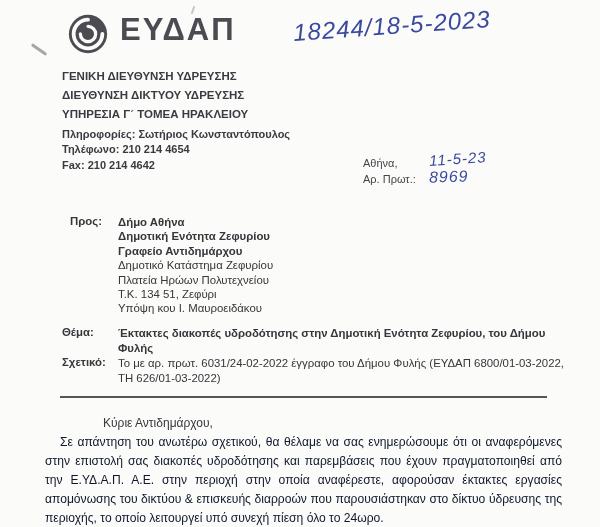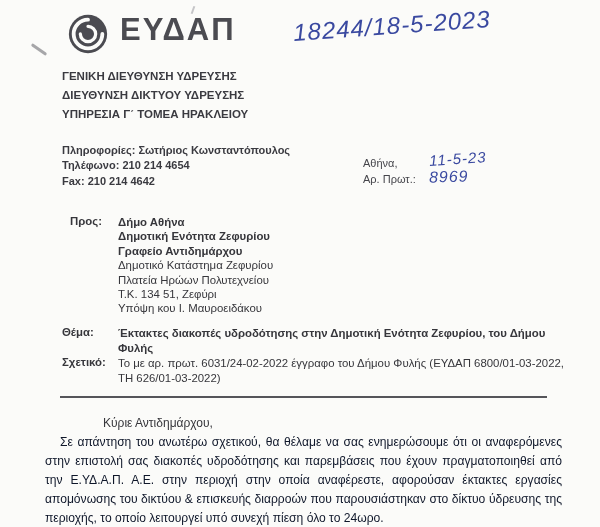--- a/index.html
+++ b/index.html
@@ -40,21 +40,21 @@
   .hw-top {
     position: absolute; left: 293px; top: 12px;
     font-size: 24px; transform: rotate(-4deg);
     white-space: nowrap;
   }
 
   
   .org { position: absolute; left: 62px; top: 67px; font-weight: bold; color: #3a3a40; }
   .org .org-line { font-size: 11.5px; line-height: 19px; }
   .org .contact-line { font-size: 11px; line-height: 15.3px; }
-  .org .contact-block { margin-top: 19px; }
+  .org .contact-block { margin-top: 3px; }
 
   
   .meta { position: absolute; left: 363px; top: 153px; font-size: 11px; color: #45454b; }
   .meta-row { height: 16px; display: flex; align-items: baseline; }
   .meta-label { display: inline-block; min-width: 62px; }
   .meta .hw-date { font-size: 15px; transform: rotate(-4deg); margin-left: 4px; position: relative; top: -3px; }
   .meta .hw-num { font-size: 16px; transform: rotate(-2deg); margin-left: 4px; position: relative; top: -1px; }
 
   
   .recipient { position: absolute; left: 62px; top: 215px; font-size: 11.4px; }

